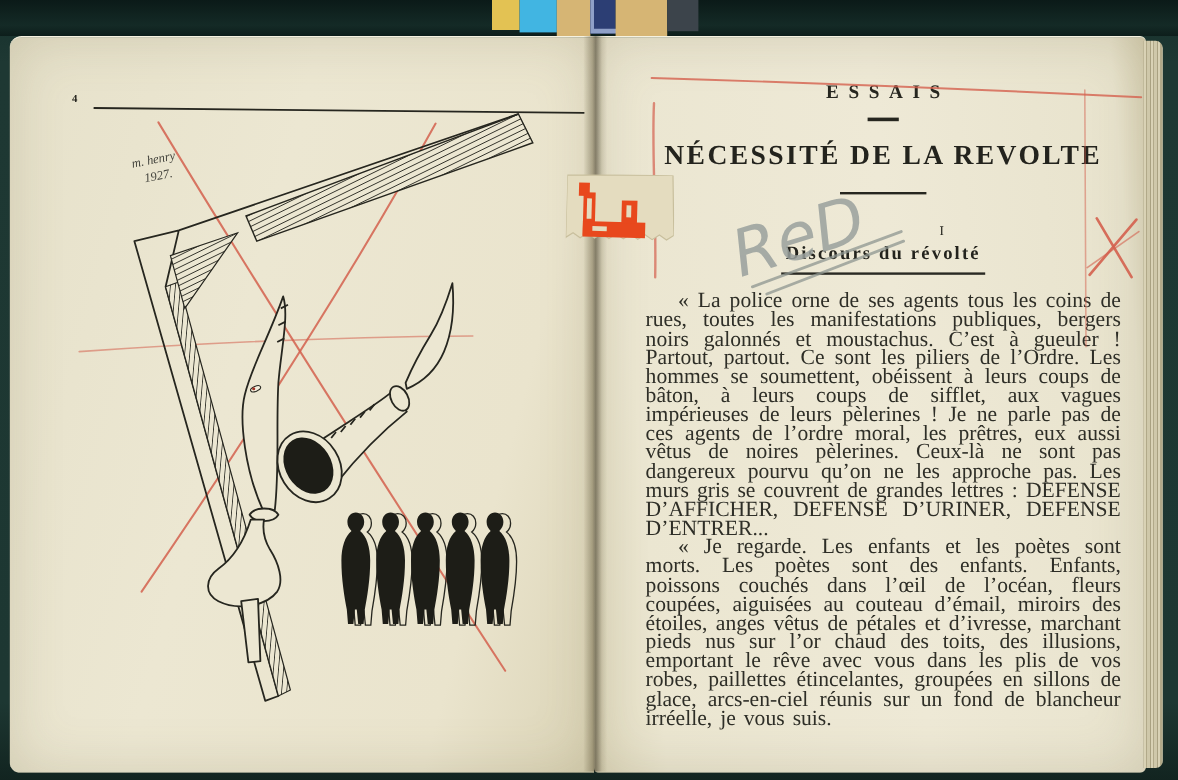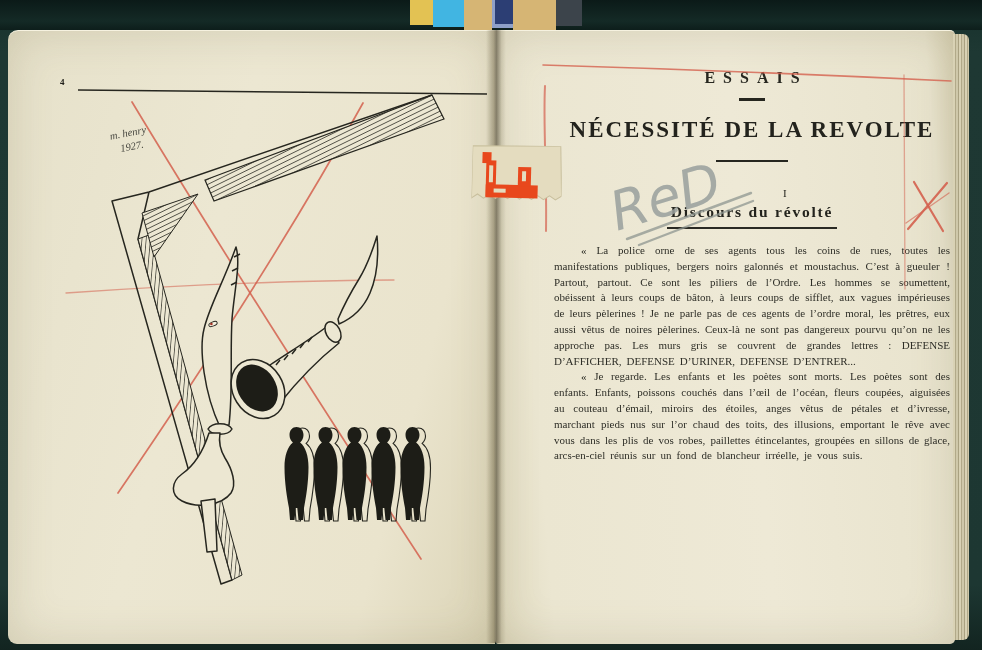--- a/index.html
+++ b/index.html
@@ -20,32 +20,32 @@
     background:linear-gradient(105deg,#e6e1ca 0%, #ece7d2 40%, #eae4cd 78%, #dcd5b8 98%);
     border-top:1px solid #f6f2e0;}
   .page-right{left:495px;width:460px;border-radius:0 5px 5px 4px;
     background:linear-gradient(265deg,#d8d1b4 0%, #e8e3cd 6%, #eee9d6 45%, #ebe6d1 88%, #e0dabf 100%);
     border-top:1px solid #f6f2e0;}
   .gutter{position:absolute;left:486px;top:30px;width:20px;height:613px;
     background:linear-gradient(90deg, rgba(70,60,35,0) 0%, rgba(85,75,45,.38) 38%, rgba(45,38,20,.5) 52%, rgba(90,80,50,.15) 78%, rgba(90,80,50,0) 100%);}
   .page-stack{position:absolute;left:953px;top:34px;width:16px;height:606px;border-radius:0 6px 6px 0;
     background:repeating-linear-gradient(90deg,#d9d2b5 0 2px,#b1a989 2px 3px,#cfc8aa 3px 5px,#a9a181 5px 6px);}
   
-  .content{position:absolute;left:59px;top:0;width:396px;}
+  .content{position:absolute;left:43px;top:0;width:396px;}
   .section-header{margin-top:38px;text-align:center;font-weight:bold;font-size:16px;
     letter-spacing:8px;color:var(--ink);text-indent:8px;}
   .dash-rule{width:26px;height:3px;background:var(--ink);margin:11px auto 0 auto;}
   .page-title{margin-top:16px;text-align:center;font-weight:bold;font-size:23px;
     letter-spacing:2px;color:#23231d;white-space:nowrap;}
   .long-rule{width:72px;height:2px;background:var(--ink);margin:17px auto 0 auto;}
   .chapter-numeral{position:absolute;left:229px;top:158px;font-size:11px;color:var(--ink);}
   .subtitle-wrap{margin-top:41px;text-align:center;}
   .subtitle{display:inline-block;font-weight:bold;font-size:15.5px;letter-spacing:1.8px;
     color:#23231d;border-bottom:2.4px solid #2a2a24;padding:0 4px 6px 4px;}
-  .body-text{margin-top:14px;text-align:justify;font-size:11px;line-height:15.8px;
+  .body-text{margin-top:14px;text-align:justify;font-size:18px;line-height:15.8px;
     color:#2e2e27;word-spacing:2.2px;}
   .body-text p{margin:0;text-indent:27px;}
   .body-text .it{font-style:italic;}
   
   .overlay{position:absolute;left:0;top:0;pointer-events:none;}
   .annotation-text{font-family:"DejaVu Sans", sans-serif;font-style:italic;font-weight:400;
     fill:#99a09d;opacity:.85;}
   .red-line{stroke:var(--red-pencil);fill:none;stroke-linecap:round;}
   .pencil-line{stroke:var(--pencil-gray);fill:none;stroke-linecap:round;}
   .ink-line{stroke:var(--ink);fill:none;stroke-width:1.5;stroke-linejoin:round;}

